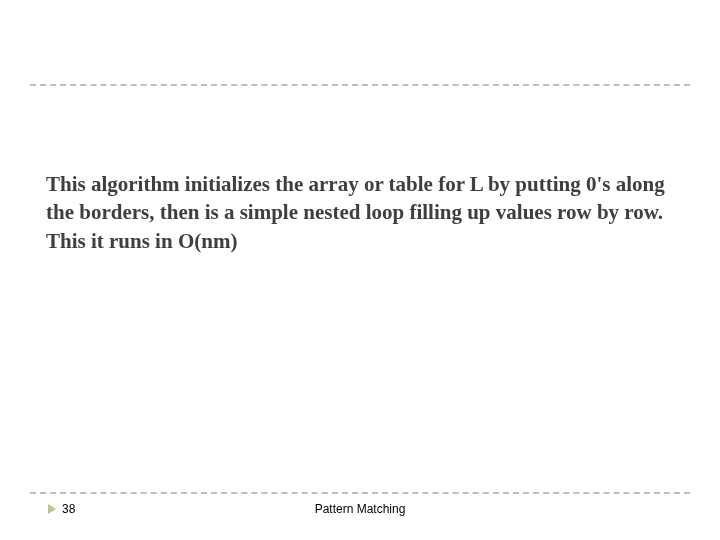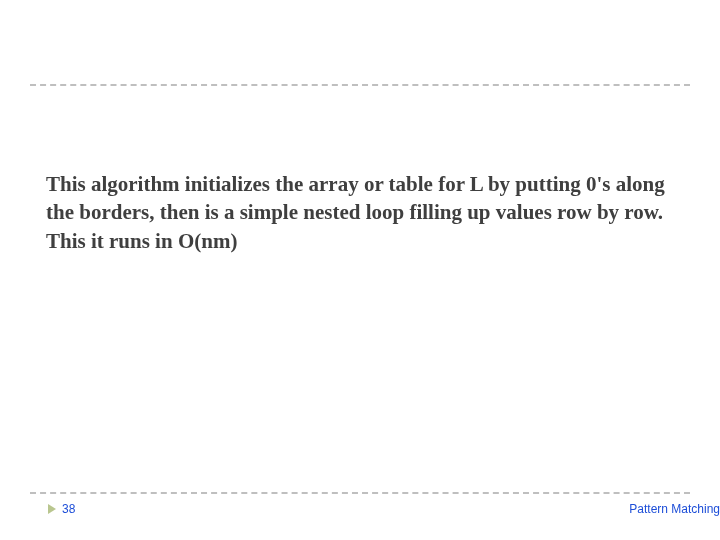--- a/index.html
+++ b/index.html
@@ -41,21 +41,21 @@
     margin-bottom: 26px;
   }
   .footer {
     position: absolute;
     top: 502px;
     left: 0;
     right: 0;
     height: 24px;
     font-family: Arial, sans-serif;
     font-size: 12px;
-    color: #1d4ed8;
+    color: #000000;
     padding-left: 32px;
   }
   .page-marker {
     position: absolute;
     left: 48px;
     top: 0;
     display: flex;
     align-items: center;
   }
   .arrow {
@@ -63,21 +63,21 @@
     height: 0;
     border-top: 5px solid transparent;
     border-bottom: 5px solid transparent;
     border-left: 8px solid #b9c68f;
     margin-right: 6px;
   }
   .footer-title {
     position: absolute;
     left: 0;
     right: 0;
-    text-align: right;
+    text-align: center;
     top: 0;
   }
 </style>
 </head>
 <body>
 
 <div class="slide">
 
   <div class="rule rule-top"></div>
 

